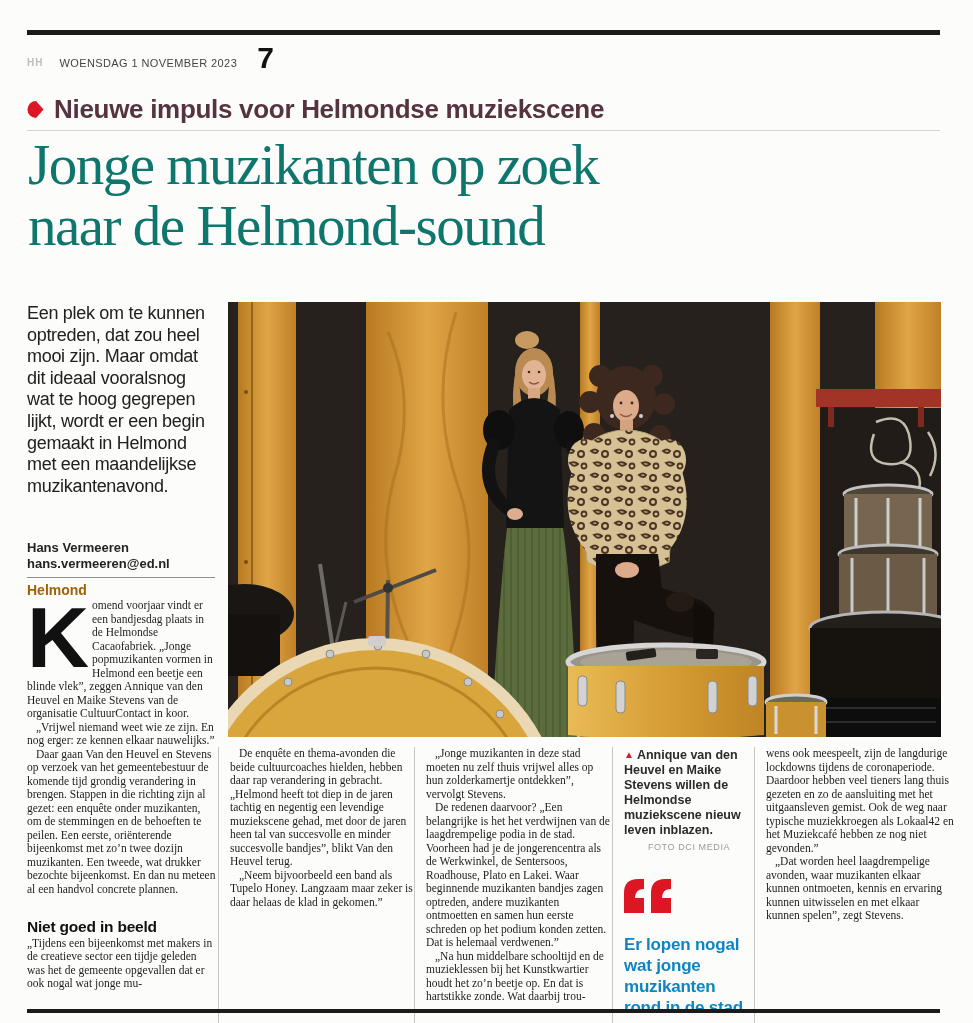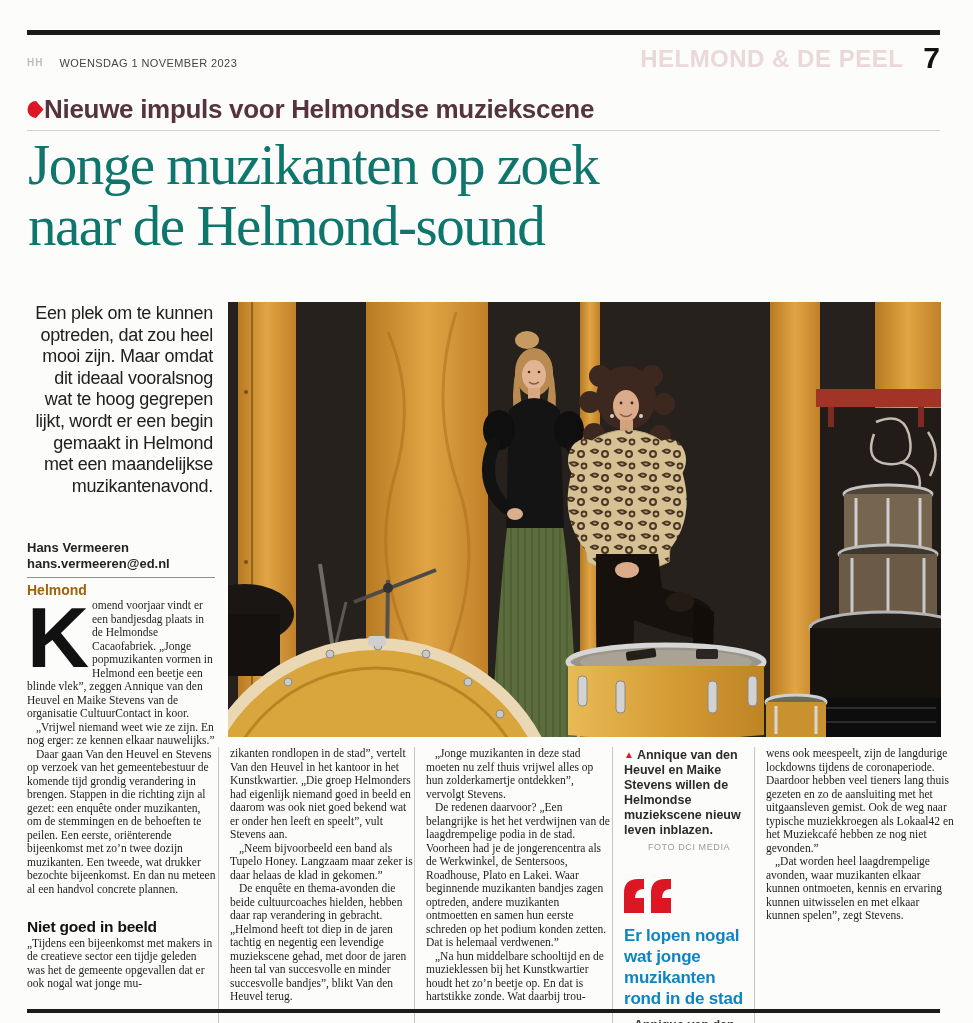--- a/index.html
+++ b/index.html
@@ -9,31 +9,31 @@
 
   .topbar    { position:absolute; left:27px; top:30px;  width:913px; height:5px; background:#1b1b1b; }
   .bottombar { position:absolute; left:27px; top:1009px; width:913px; height:4px; background:#1b1b1b; }
 
   .masthead { position:absolute; left:27px; top:45px; width:913px; display:flex; align-items:flex-end; }
   .logo-hh  { font-size:10px; font-weight:bold; color:#bdbdbd; letter-spacing:1px; margin-right:16px; padding-bottom:3px; }
   .issue-date { font-size:11px; color:#444; letter-spacing:.4px; padding-bottom:2px; }
   .section-title { margin-left:auto; font-size:24px; font-weight:bold; color:#ead8db; letter-spacing:.5px; line-height:1; }
   .page-number { font-size:30px; font-weight:bold; color:#121212; margin-left:20px; line-height:.85; }
 
-  .kicker { position:absolute; left:27px; top:94px; display:flex; align-items:center; }
+  .kicker { position:absolute; left:27px; top:94px; display:flex; align-items:center; gap:10px; }
   .kicker-bullet { display:inline-block; line-height:0; }
   .kicker-label { font-size:26px; font-weight:bold; color:#56343f; letter-spacing:-.3px; }
   .kicker-rule { position:absolute; left:27px; top:130px; width:913px; height:1px; background:#d4d4d4; }
 
   .headline { position:absolute; left:28px; top:134px; width:913px;
               font-family:"Liberation Serif", serif; font-weight:400;
               font-size:57px; line-height:61px; color:#0f766e; letter-spacing:-1.5px; }
 
   .intro { position:absolute; left:27px; top:303px; width:186px;
-           font-size:18px; line-height:21.6px; color:#202020; letter-spacing:-.3px;text-align:right; }
+           font-size:18px; line-height:21.6px; color:#202020; letter-spacing:-.3px; }
 
   .byline { position:absolute; left:27px; top:540px; width:188px; }
   .byline .author, .byline .email { font-size:13px; font-weight:bold; color:#232323; line-height:16px; }
   .byline-rule { height:1px; background:#8f8f8f; margin-top:5px; }
   .byline .location { font-size:14px; font-weight:bold; color:#a16207; margin-top:4px; }
 
   .bodytext { font-family:"Liberation Serif", serif; font-size:11.5px; line-height:13.5px; color:#1d1d1d; }
   .bodytext p.indent { text-indent:9px; }
 
   .col1 { position:absolute; left:27px; top:599px; width:190px; }
@@ -47,35 +47,34 @@
 
   .bottom-cols { position:absolute; left:218px; top:747px; width:737px; display:flex; }
   .bcol { border-left:1px solid #c6c6c6; padding-left:11px; }
   .bcol-2 { width:196px; } .bcol-3 { width:198px; } .bcol-4 { width:142px; } .bcol-5 { width:201px; }
 
   .caption { font-size:12.5px; line-height:15px; font-weight:bold; color:#2b2b2b; }
   .caption .cap-marker { color:#d41a2c; font-size:10px; vertical-align:1px; }
   .credit { font-size:9px; color:#9a9a9a; letter-spacing:.6px; margin-top:4px;text-align:center; }
   .quote-icon { margin-top:27px; line-height:0; }
   .quote-text { font-size:17px; line-height:21px; font-weight:bold; color:#0e85c2;
-                margin-top:12px; letter-spacing:-.2px; }
+                margin-top:21px; letter-spacing:-.2px; }
   .attribution { margin-top:9px; font-size:12.5px; line-height:15px; font-weight:bold; color:#3a3a3a;
                  padding-left:11px; text-indent:-11px; }
 </style>
 </head>
 <body>
 
 <div class="page">
 
   <div class="topbar"></div>
 
   <div class="masthead">
     <span class="logo-hh">HH</span>
     <span class="issue-date">WOENSDAG 1 NOVEMBER 2023</span>
-    <span class="section-title">HELMOND &amp; DE PEEL</span>
     <span class="page-number">7</span>
   </div>
 
   <div class="kicker">
     <span class="kicker-bullet">
       <svg width="17" height="19" viewBox="0 0 17 19">
           <path d="M9 1 A8.5 8.5 0 0 0 9 18 L16.5 9.5 Z" fill="#dd1624"></path>
         </svg>
     </span>
     <span class="kicker-label">Nieuwe impuls voor Helmondse muziekscene</span>
@@ -244,23 +243,22 @@
       <ellipse cx="568" cy="400" rx="30" ry="7" fill="#6e675c" stroke="#cfcfcf" stroke-width="3"></ellipse>
       <rect x="538" y="400" width="60" height="35" fill="#c9922f"></rect>
       <line x1="548" y1="404" x2="548" y2="432" stroke="#d8d8d8" stroke-width="3"></line>
       <line x1="588" y1="404" x2="588" y2="432" stroke="#d8d8d8" stroke-width="3"></line>
     </svg>
   </div>
 
   <div class="bottom-cols">
 
     <div class="bcol bcol-2 bodytext">
-      <p>zikanten rondlopen in de stad”, vertelt Van den Heuvel in het kantoor in het Kunstkwartier. „Die groep Helmonders had eigenlijk niemand goed in beeld en daarom was ook niet goed bekend wat er onder hen leeft en speelt”, vult Stevens aan.</p>
+      <p class="indent">De enquête en thema-avonden die beide cultuurcoaches hielden, hebben daar rap verandering in gebracht. „Helmond heeft tot diep in de jaren tachtig en negentig een levendige muziekscene gehad, met door de jaren heen tal van succesvolle en minder succesvolle bandjes”, blikt Van den Heuvel terug.</p>
       <p class="indent">„Neem bijvoorbeeld een band als Tupelo Honey. Langzaam maar zeker is daar helaas de klad in gekomen.”</p>
-      <p class="indent">De enquête en thema-avonden die beide cultuurcoaches hielden, hebben daar rap verandering in gebracht. „Helmond heeft tot diep in de jaren tachtig en negentig een levendige muziekscene gehad, met door de jaren heen tal van succesvolle en minder succesvolle bandjes”, blikt Van den Heuvel terug.</p>
     </div>
 
     <div class="bcol bcol-3 bodytext">
       <p class="indent">„Jonge muzikanten in deze stad moeten nu zelf thuis vrijwel alles op hun zolderkamertje ontdekken”, vervolgt Stevens.</p>
       <p class="indent">De redenen daarvoor? „Een belangrijke is het het verdwijnen van de laagdrempelige podia in de stad. Voorheen had je de jongerencentra als de Werkwinkel, de Sentersoos, Roadhouse, Plato en Lakei. Waar beginnende muzikanten bandjes zagen optreden, andere muzikanten ontmoetten en samen hun eerste schreden op het podium konden zetten. Dat is helemaal verdwenen.”</p>
       <p class="indent">„Na hun middelbare schooltijd en de muzieklessen bij het Kunstkwartier houdt het zo’n beetje op. En dat is hartstikke zonde. Wat daarbij trou-</p>
     </div>
 
     <div class="bcol bcol-4">
       <div class="caption"><span class="cap-marker">▲</span> <span>Annique van den Heuvel en Maike Stevens willen de Helmondse muziekscene nieuw leven inblazen.</span></div>

